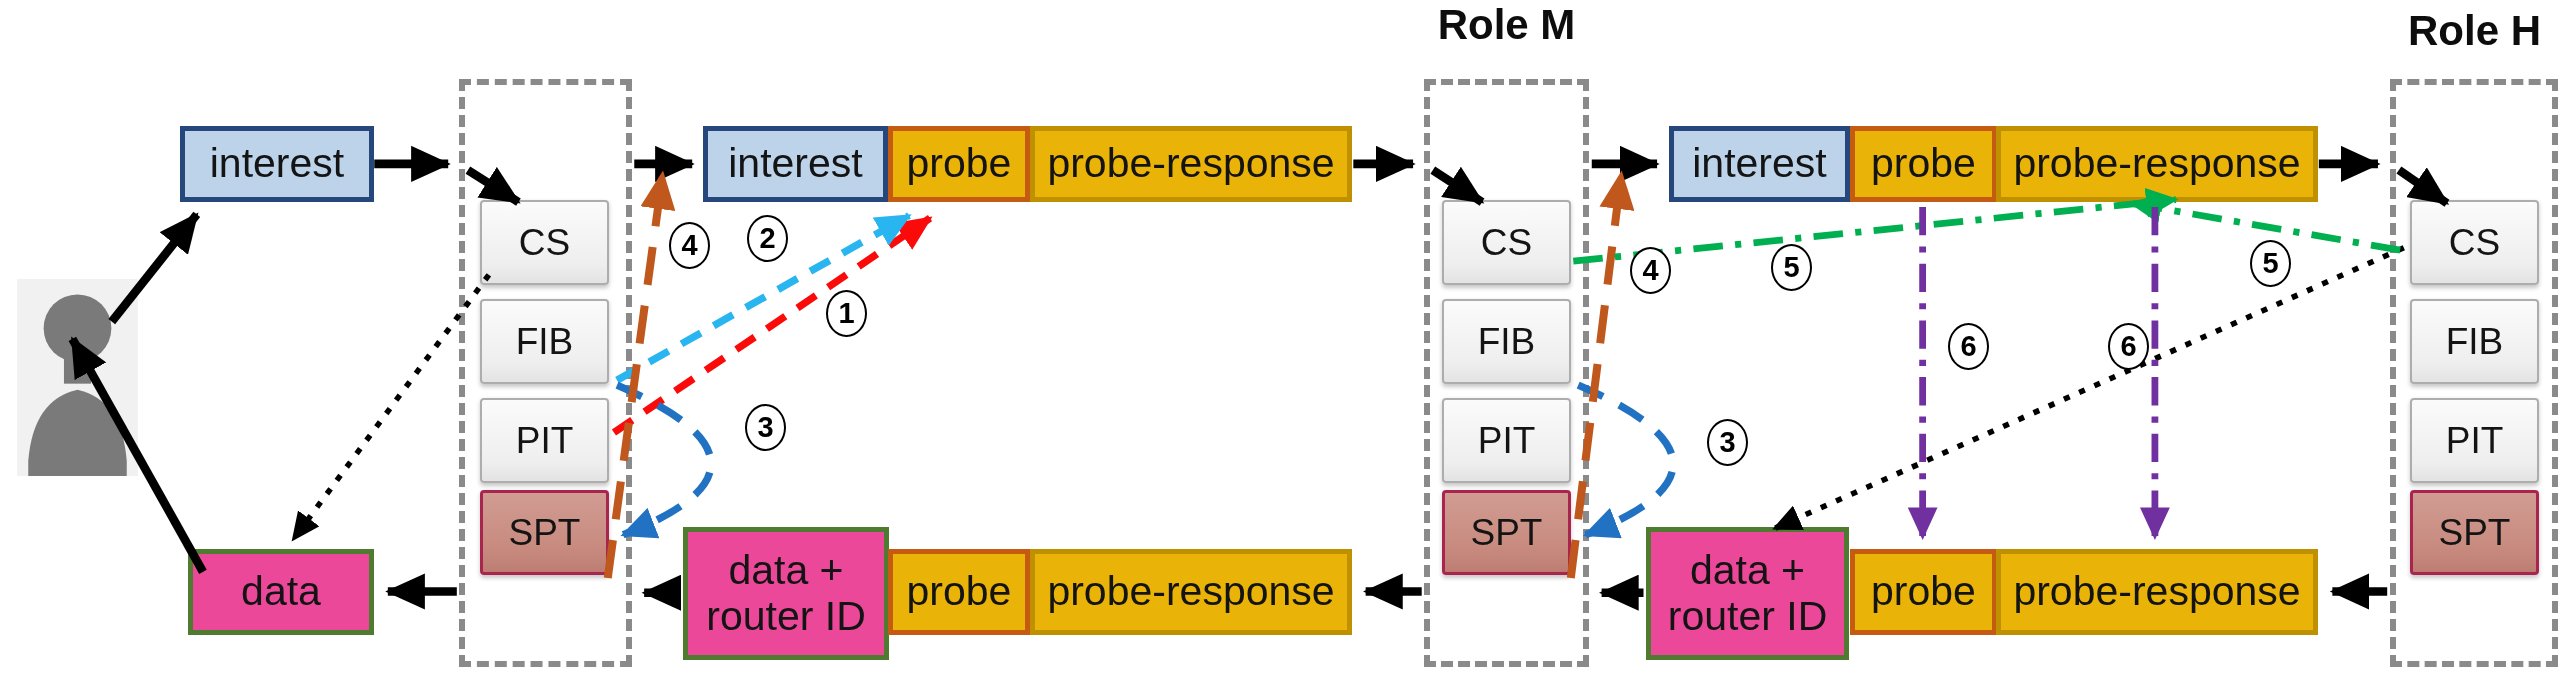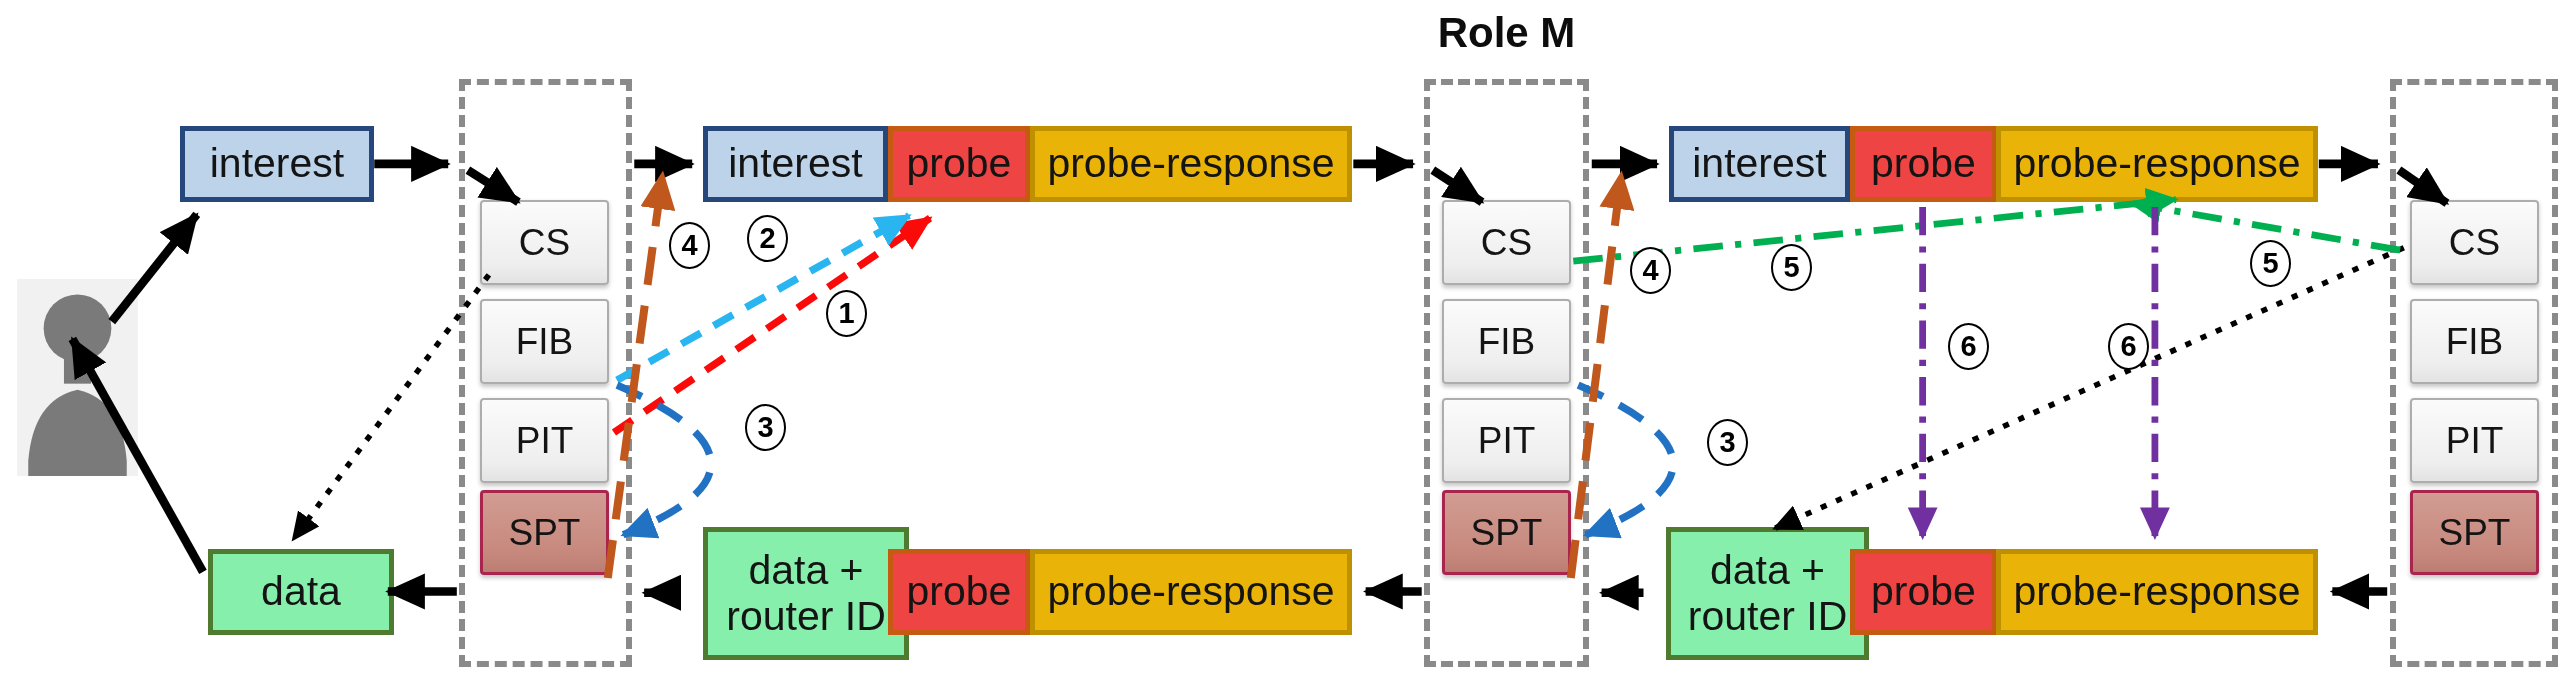--- a/index.html
+++ b/index.html
@@ -8,23 +8,23 @@
     font-family:"Liberation Sans",sans-serif;
   }
   .arrow-layer{position:absolute;left:0;top:0;width:2576px;height:687px;z-index:3;pointer-events:none;}
   .rolebox{position:absolute;border:6.8px dashed #8a8a8a;box-sizing:border-box;z-index:1;}
   .rolelabel{position:absolute;font-size:42px;font-weight:bold;color:#0d0d0d;text-align:center;z-index:2;}
   .msg{
     position:absolute;display:flex;align-items:center;justify-content:center;
     font-size:41px;color:#141414;box-sizing:border-box;z-index:2;text-align:center;line-height:1.12;
   }
   .m-interest{background:#bdd3ea;border:5.5px solid #25477b;}
-  .m-probe{background:#ef4444;border:5.5px solid #c55a11;}
+  .m-probe{background:#eab308;border:5.5px solid #c55a11;}
   .m-pr{background:#eab308;border:5.5px solid #bf9000;}
-  .m-data{background:#86efac;border:5.5px solid #4e7b2f;margin-left:20px;}
+  .m-data{background:#ec4899;border:5.5px solid #4e7b2f;}
   .tbl{
     position:absolute;display:flex;align-items:center;justify-content:center;
     font-size:37px;color:#141414;border-radius:4px;box-sizing:border-box;
     background:linear-gradient(180deg,#fbfbfb 0%,#eeeeee 78%,#e3e3e3 100%);
     border:2.5px solid #adadad;box-shadow:0 2.5px 4.3px rgba(0,0,0,0.22);z-index:2;
   }
   .tbl-spt{
     background:linear-gradient(180deg,#d19c92 0%,#c88a7f 70%,#bd7d72 100%);
     border:3.1px solid #a8254e;
   }
@@ -116,27 +116,28 @@
       <path d="M 18 320 L 18 296 Q 26 196 98 180 Q 170 196 178 296 L 178 320 Z" fill="#7a7a7a"></path>
     </svg>
   </div>
 
   <div class="rolebox" style="left:459px;top:79px;width:173px;height:588px;"></div>
   <div class="tbl" style="left:480px;top:200px;width:129px;height:85px;">CS</div>
   <div class="tbl" style="left:480px;top:299px;width:129px;height:85px;">FIB</div>
   <div class="tbl" style="left:480px;top:398px;width:129px;height:85px;">PIT</div>
   <div class="tbl tbl-spt" style="left:480px;top:490px;width:129px;height:85px;">SPT</div>
 
-  <div class="rolelabel" style="left:1414px;top:9px;width:185px;">Role M</div>
+  <div class="rolelabel" style="left:1414px;top:1px;width:185px;">Role M</div>
   <div class="rolebox" style="left:1424px;top:79px;width:165px;height:588px;"></div>
   <div class="tbl" style="left:1442px;top:200px;width:129px;height:85px;">CS</div>
   <div class="tbl" style="left:1442px;top:299px;width:129px;height:85px;">FIB</div>
   <div class="tbl" style="left:1442px;top:398px;width:129px;height:85px;">PIT</div>
   <div class="tbl tbl-spt" style="left:1442px;top:490px;width:129px;height:85px;">SPT</div>
 
+  <div class="rolelabel" style="left:2382px;top:7.4px;width:185px;">Role H</div>
   <div class="rolebox" style="left:2390px;top:79px;width:168px;height:588px;"></div>
   <div class="tbl" style="left:2410px;top:200px;width:129px;height:85px;">CS</div>
   <div class="tbl" style="left:2410px;top:299px;width:129px;height:85px;">FIB</div>
   <div class="tbl" style="left:2410px;top:398px;width:129px;height:85px;">PIT</div>
   <div class="tbl tbl-spt" style="left:2410px;top:490px;width:129px;height:85px;">SPT</div>
 
   <div class="msg m-interest" style="left:180px;top:126px;width:194px;height:76px;">interest</div>
 
   <div class="msg m-interest" style="left:703px;top:126px;width:185px;height:76px;">interest</div>
   <div class="msg m-probe" style="left:888px;top:126px;width:142px;height:76px;">probe</div>

